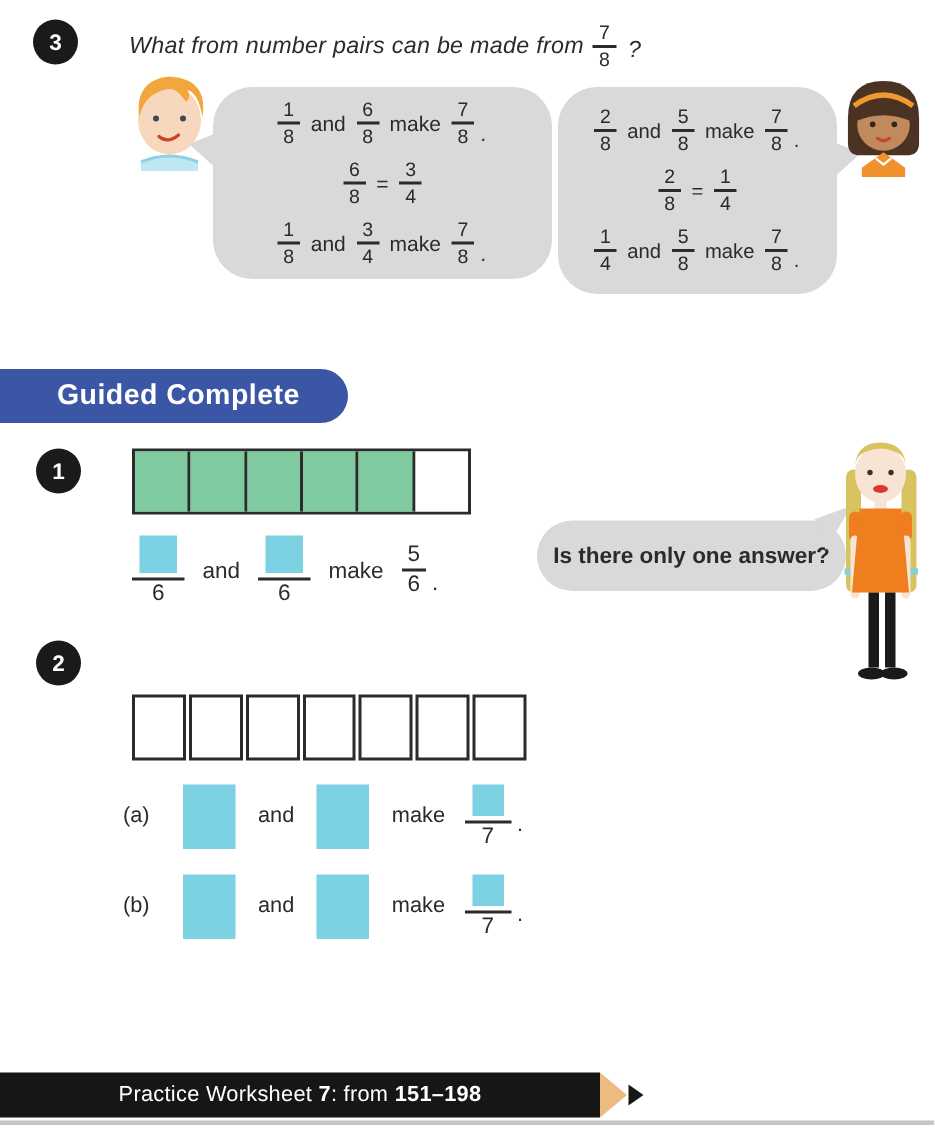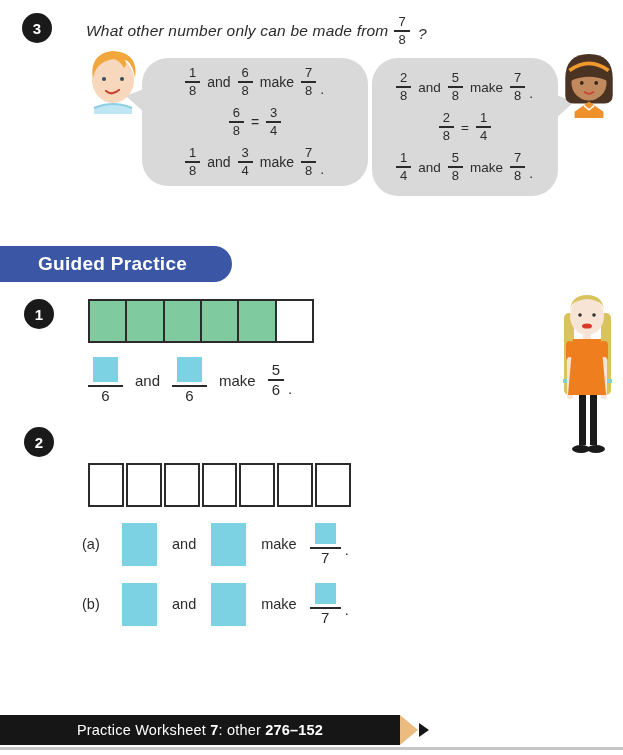--- a/index.html
+++ b/index.html
@@ -116,21 +116,21 @@
     border-left:10px solid var(--footer-black)}
   .bottom-edge{position:absolute;left:0;top:747px;width:623px;height:3px;background:#C6C6C6}
 </style>
 </head>
 <body>
 
 <div class="page">
 
   <div class="circle q3">3</div>
   <div class="qtext">
-      <span class="tok">What other number only can be made from</span>
+      <span class="tok">What from number pairs can be made from</span>
       <span class="frac">
         <span class="fnum">7</span>
         <span class="fden">8</span>
       </span>
       <span class="tok qmark">?</span>
     </div>
 
   <div class="avatar boy">
     <svg viewBox="0 0 56 64">
       <ellipse cx="27" cy="30" rx="21" ry="23" fill="#F8D8BC"></ellipse>
@@ -249,21 +249,21 @@
       <path d="M12 18 Q31 4 50 18" stroke="#F09A2E" stroke-width="3.5" fill="none"></path>
       <circle cx="24" cy="30" r="1.8" fill="#33261B"></circle>
       <circle cx="38" cy="30" r="1.8" fill="#33261B"></circle>
       <path d="M27 39 Q31 42 35 39" stroke="#C9452E" stroke-width="2" fill="none" stroke-linecap="round"></path>
       <path d="M17 58 L31 48 L45 58 L45 64 L17 64 Z" fill="#F0922B"></path>
       <path d="M26 52 L31 56 L36 52" stroke="#fff" stroke-width="1.5" fill="none"></path>
     </svg>
   </div>
 
   <div class="gp-banner">
-    <span>Guided Practice</span>
+    <span>Guided Complete</span>
   </div>
 
   <div class="circle i1">1</div>
   <div class="bar bar-joined">
       <div class="cell filled"></div>
       <div class="cell filled"></div>
       <div class="cell filled"></div>
       <div class="cell filled"></div>
       <div class="cell filled"></div>
       <div class="cell"></div>
@@ -283,20 +283,24 @@
         <span class="fden">6</span>
       </span>
       <span class="tok">make</span>
       <span class="frac">
         <span class="fnum">5</span>
         <span class="fden">6</span>
       </span>
       <span class="tok period">.</span>
     </div>
 
+  <div class="bubble hint-bubble">
+    <span class="tail tail-hint"></span>
+    <span class="hint-text">Is there only one answer?</span>
+  </div>
 
   <div class="avatar girl-standing">
     <svg viewBox="0 0 72 166">
       <rect x="13" y="22" width="10" height="82" rx="5" fill="#D9C35F"></rect>
       <rect x="50" y="22" width="10" height="82" rx="5" fill="#D9C35F"></rect>
       <rect x="12" y="88" width="12" height="4" fill="#7FD0DC"></rect>
       <rect x="49" y="88" width="12" height="4" fill="#7FD0DC"></rect>
       <ellipse cx="36" cy="25" rx="17" ry="19" fill="#F7E4D4"></ellipse>
       <path d="M19 22 Q19 4 36 4 Q53 4 53 22 Q53 12 45 10 Q36 6 27 10 Q19 12 19 22 Z" fill="#D9C35F"></path>
       <circle cx="29" cy="24" r="1.8" fill="#33352E"></circle>
@@ -353,19 +357,19 @@
           <span class="fnum">
             <span class="bluebox"></span>
           </span>
           <span class="fden">7</span>
         </span>
         <span class="tok period">.</span>
       </span>
   </div>
 
   <div class="footer">
-    <span class="ftext"><span class="seg">Practice Worksheet </span><span class="seg bold">7</span><span class="seg">: other </span><span class="seg bold">276–152</span></span>
+    <span class="ftext"><span class="seg">Practice Worksheet </span><span class="seg bold">7</span><span class="seg">: from </span><span class="seg bold">151–198</span></span>
   </div>
   <div class="pencil-tan"></div>
   <div class="pencil-point"></div>
   <div class="bottom-edge"></div>
 
 </div>
 
 </body></html>

